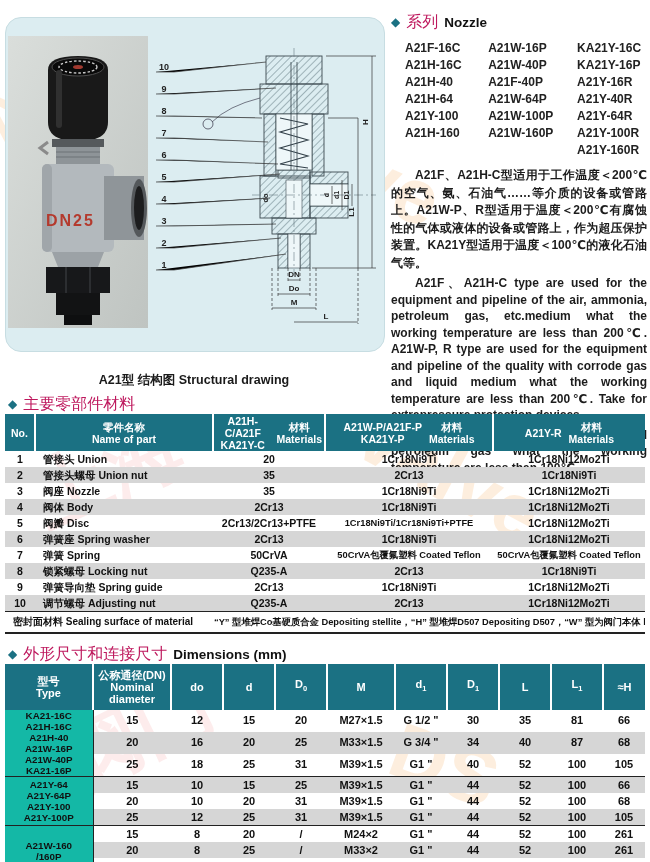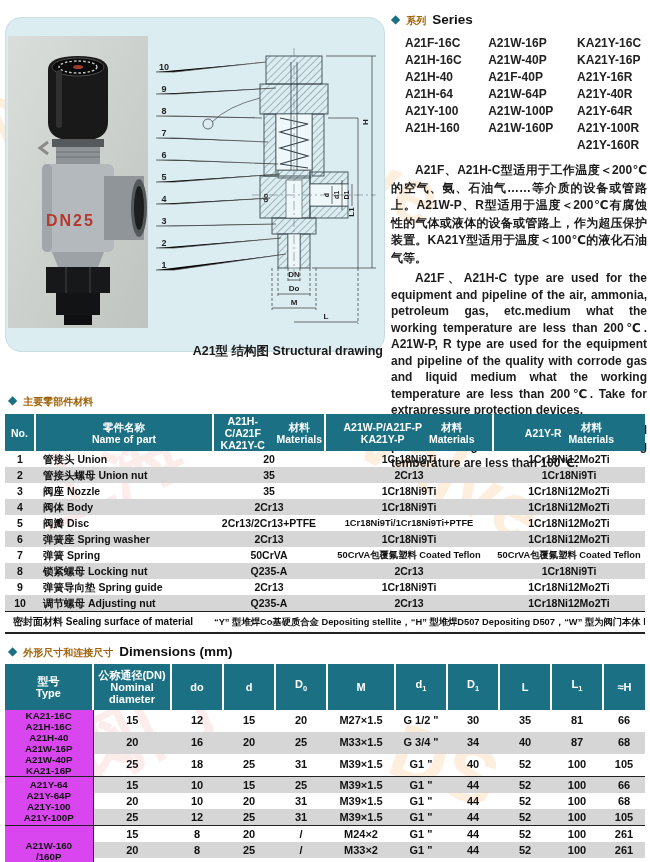--- a/index.html
+++ b/index.html
@@ -12,26 +12,26 @@
   .wm2{left:250px;top:120px;transform:rotate(24deg);}
   .wm3{left:30px;top:420px;transform:rotate(-24deg);color:rgba(238,120,120,0.14);}
   .wm4{left:352px;top:430px;transform:rotate(28deg);}
   .wm5{left:60px;top:680px;transform:rotate(-26deg);color:rgba(238,120,120,0.14);}
   .wm6{left:390px;top:720px;transform:rotate(20deg);}
   .content{position:absolute;inset:0;z-index:1;}
   
   .panel{position:absolute;left:5px;top:17px;width:378px;height:333px;background:#dcedf1;border:1px solid #c7dde2;border-radius:16px;}
   .photo{position:absolute;left:8px;top:36px;width:140px;height:228px;}
   #drawing-svg{position:absolute;left:148px;top:22px;}
-  .caption{position:absolute;left:5px;top:343px;width:378px;text-align:right;font-size:12.5px;font-weight:bold;color:#1a1a1a;}
+  .caption{position:absolute;left:5px;top:372px;width:378px;text-align:center;font-size:12.5px;font-weight:bold;color:#1a1a1a;}
   
   .right-col{position:absolute;left:391px;top:12px;width:256px;}
   .sec-head{display:flex;align-items:baseline;gap:6px;}
   .bullet{color:#1b7183;font-size:12px;transform:translateY(-1px);}
-  .sec-cn{font-size:10px;font-weight:bold;color:#a16207;}
+  .sec-cn{font-size:16px;font-weight:normal;color:#be185d;}
   .sec-en{font-size:13.5px;font-weight:bold;color:#111;}
   #series-cols{display:flex;margin:7px 0 0 14px;}
   .series-col{display:flex;flex-direction:column;}
   .series-col:nth-child(1){width:88px;}
   .series-col:nth-child(2){width:94px;}
   .series-col:nth-child(3){width:74px;justify-content:flex-end;}
   .series-item{font-size:12px;font-weight:bold;color:#222;line-height:17px;white-space:nowrap;}
   .desc{margin:8px 0 0 0;text-indent:2em;text-align:justify;color:#1c1c1c;}
   .desc.cn{font-size:12px;font-weight:bold;line-height:17.5px;}
   .desc.en{font-size:12px;font-weight:bold;line-height:16.5px;margin-top:3px;}
@@ -51,21 +51,21 @@
   #materials-table tbody tr:nth-child(even){background:#d6d6d6;}
   #materials-table tbody td.name{text-align:left;padding-left:8px;}
   #materials-table tbody td.small{font-size:9.3px;}
   #materials-table tfoot td{border-top:1.5px solid #222;border-bottom:2px solid #222;height:18px;font-weight:bold;color:#111;vertical-align:middle;}
   #materials-table tfoot .f-label{font-size:10px;text-align:left;padding-left:8px;white-space:nowrap;}
   #materials-table tfoot .f-value{font-size:9.3px;text-align:center;white-space:nowrap;overflow:hidden;}
   #dims-table{top:664px;}
   #dims-table thead th{background:#1b7183;color:#fff;font-weight:bold;font-size:11px;height:46px;padding:0 1px;border-right:2px solid #fff;vertical-align:middle;white-space:pre-line;line-height:12px;}
   #dims-table thead th:last-child{border-right:none;}
   #dims-table tbody td{height:16px;line-height:15px;text-align:center;font-size:11px;font-weight:bold;color:#111;padding:0 1px;}
-  #dims-table tbody td.type-cell{background:#d946ef;border-right:1.5px solid #222;font-size:9.8px;line-height:11px;white-space:pre-line;}
+  #dims-table tbody td.type-cell{background:#14b8a6;border-right:1.5px solid #222;font-size:9.8px;line-height:11px;white-space:pre-line;}
   #dims-table tbody tr.shade td.data{background:#d6d6d6;}
   #dims-table tbody tr.group-start td{border-top:1.5px solid #222;}
   #dims-table tbody tr:last-child td{border-bottom:2px solid #222;}
   sub{font-size:7.5px;}
 </style>
 </head>
 <body>
 
 <div class="page">
   <div id="wm-layer">
@@ -212,21 +212,21 @@
         <text x="178" y="297">L</text>
       </g>
     </svg>
 
     <div class="caption">A21型 结构图  Structural drawing</div>
 
     <div class="right-col">
       <div class="sec-head">
         <span class="bullet">◆</span>
         <span class="sec-cn">系列</span>
-        <span class="sec-en">Series</span>
+        <span class="sec-en">Nozzle</span>
       </div>
       <div id="series-cols">
           <div class="series-col">
             <div class="series-item">A21F-16C</div>
             <div class="series-item">A21H-16C</div>
             <div class="series-item">A21H-40</div>
             <div class="series-item">A21H-64</div>
             <div class="series-item">A21Y-100</div>
             <div class="series-item">A21H-160</div>
           </div>

